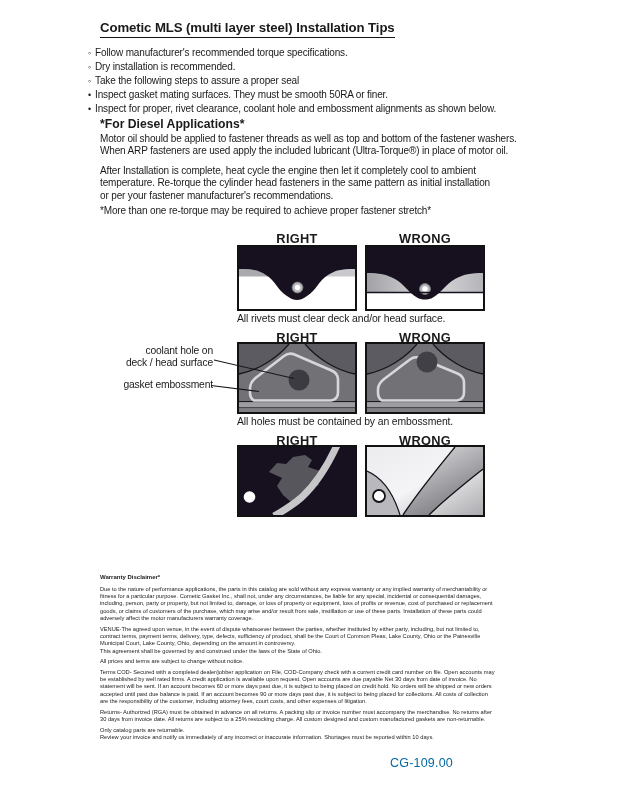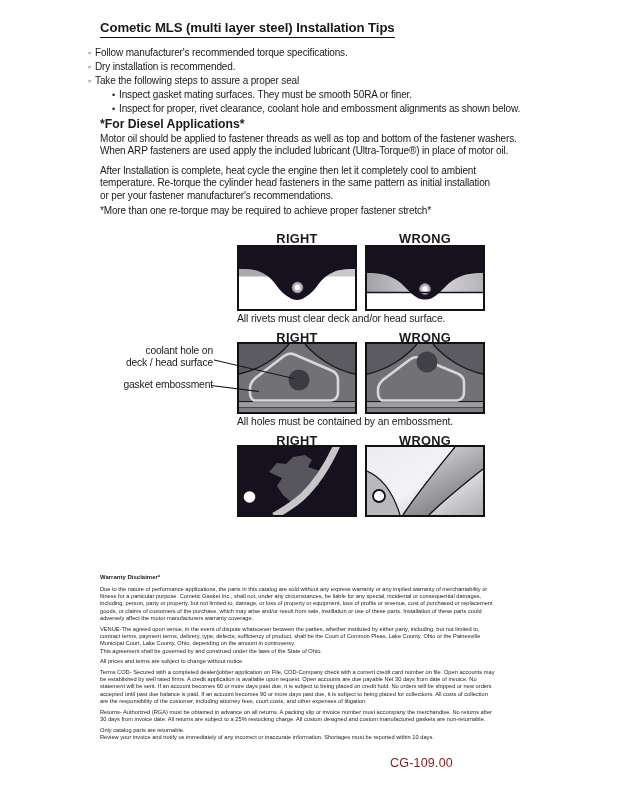--- a/index.html
+++ b/index.html
@@ -5,21 +5,21 @@
   html,body{margin:0;padding:0;}
   body{width:618px;height:800px;background:#ffffff;font-family:"Liberation Sans",sans-serif;color:#1a1a1a;}
   .page{position:relative;width:618px;height:800px;background:#fff;overflow:hidden;}
 
   .title{position:absolute;left:100px;top:20px;font-size:13.2px;font-weight:700;letter-spacing:-0.1px;
          border-bottom:1.5px solid #141414;padding-bottom:2px;white-space:nowrap;}
 
   .tips{position:absolute;left:88px;top:46px;font-size:10px;line-height:13px;letter-spacing:-0.15px;}
   .tip{display:flex;gap:4px;align-items:baseline;white-space:nowrap;}
   .tip::before{content:"◦";font-size:9px;}
-  .tip.sub{margin-left:24px;}
+  .tip.sub{}
   .tip.sub::before{content:"•";font-size:9px;}
 
   .diesel-h{position:absolute;left:100px;top:117px;font-size:12.2px;font-weight:700;}
   .para{position:absolute;left:100px;width:490px;font-size:10px;line-height:12.3px;
         letter-spacing:-0.15px;white-space:pre-line;}
   .p1{top:133px;} .p2{top:165px;} .pnote{top:205px;}
 
   .fig{position:absolute;left:0;width:560px;height:110px;}
   .f1{top:231px;} .f2{top:330px;} .f3{top:433px;}
   .flabel{position:absolute;top:0;width:120px;text-align:center;font-weight:700;
@@ -35,21 +35,21 @@
   .ann{position:absolute;right:405px;text-align:right;font-size:10.3px;line-height:11.5px;
        letter-spacing:-0.15px;white-space:pre-line;}
   .ann1{top:345px;} .ann2{top:379px;}
   .leaders{position:absolute;left:0;top:0;width:618px;height:800px;pointer-events:none;z-index:5;}
 
   .disc-h{position:absolute;left:100px;top:574px;font-size:6px;font-weight:700;}
   .disc{position:absolute;left:100px;width:512px;font-size:5.7px;line-height:7.2px;
         color:#1b1b1b;white-space:pre-line;}
   .d1{top:586px;} .d2{top:626px;} .d3{top:658px;} .d4{top:669px;} .d5{top:709px;} .d6{top:727px;}
 
-  .footer{position:absolute;left:390px;top:756px;font-size:12.5px;letter-spacing:0.2px;color:#7f1d1d;}
+  .footer{position:absolute;left:390px;top:756px;font-size:12.5px;letter-spacing:0.2px;color:#0369a1;}
 </style>
 </head>
 <body>
 
 <div class="page">
 
   <div class="title">Cometic MLS (multi layer steel) Installation Tips</div>
 
   <div class="tips">
     <div class="tip">

